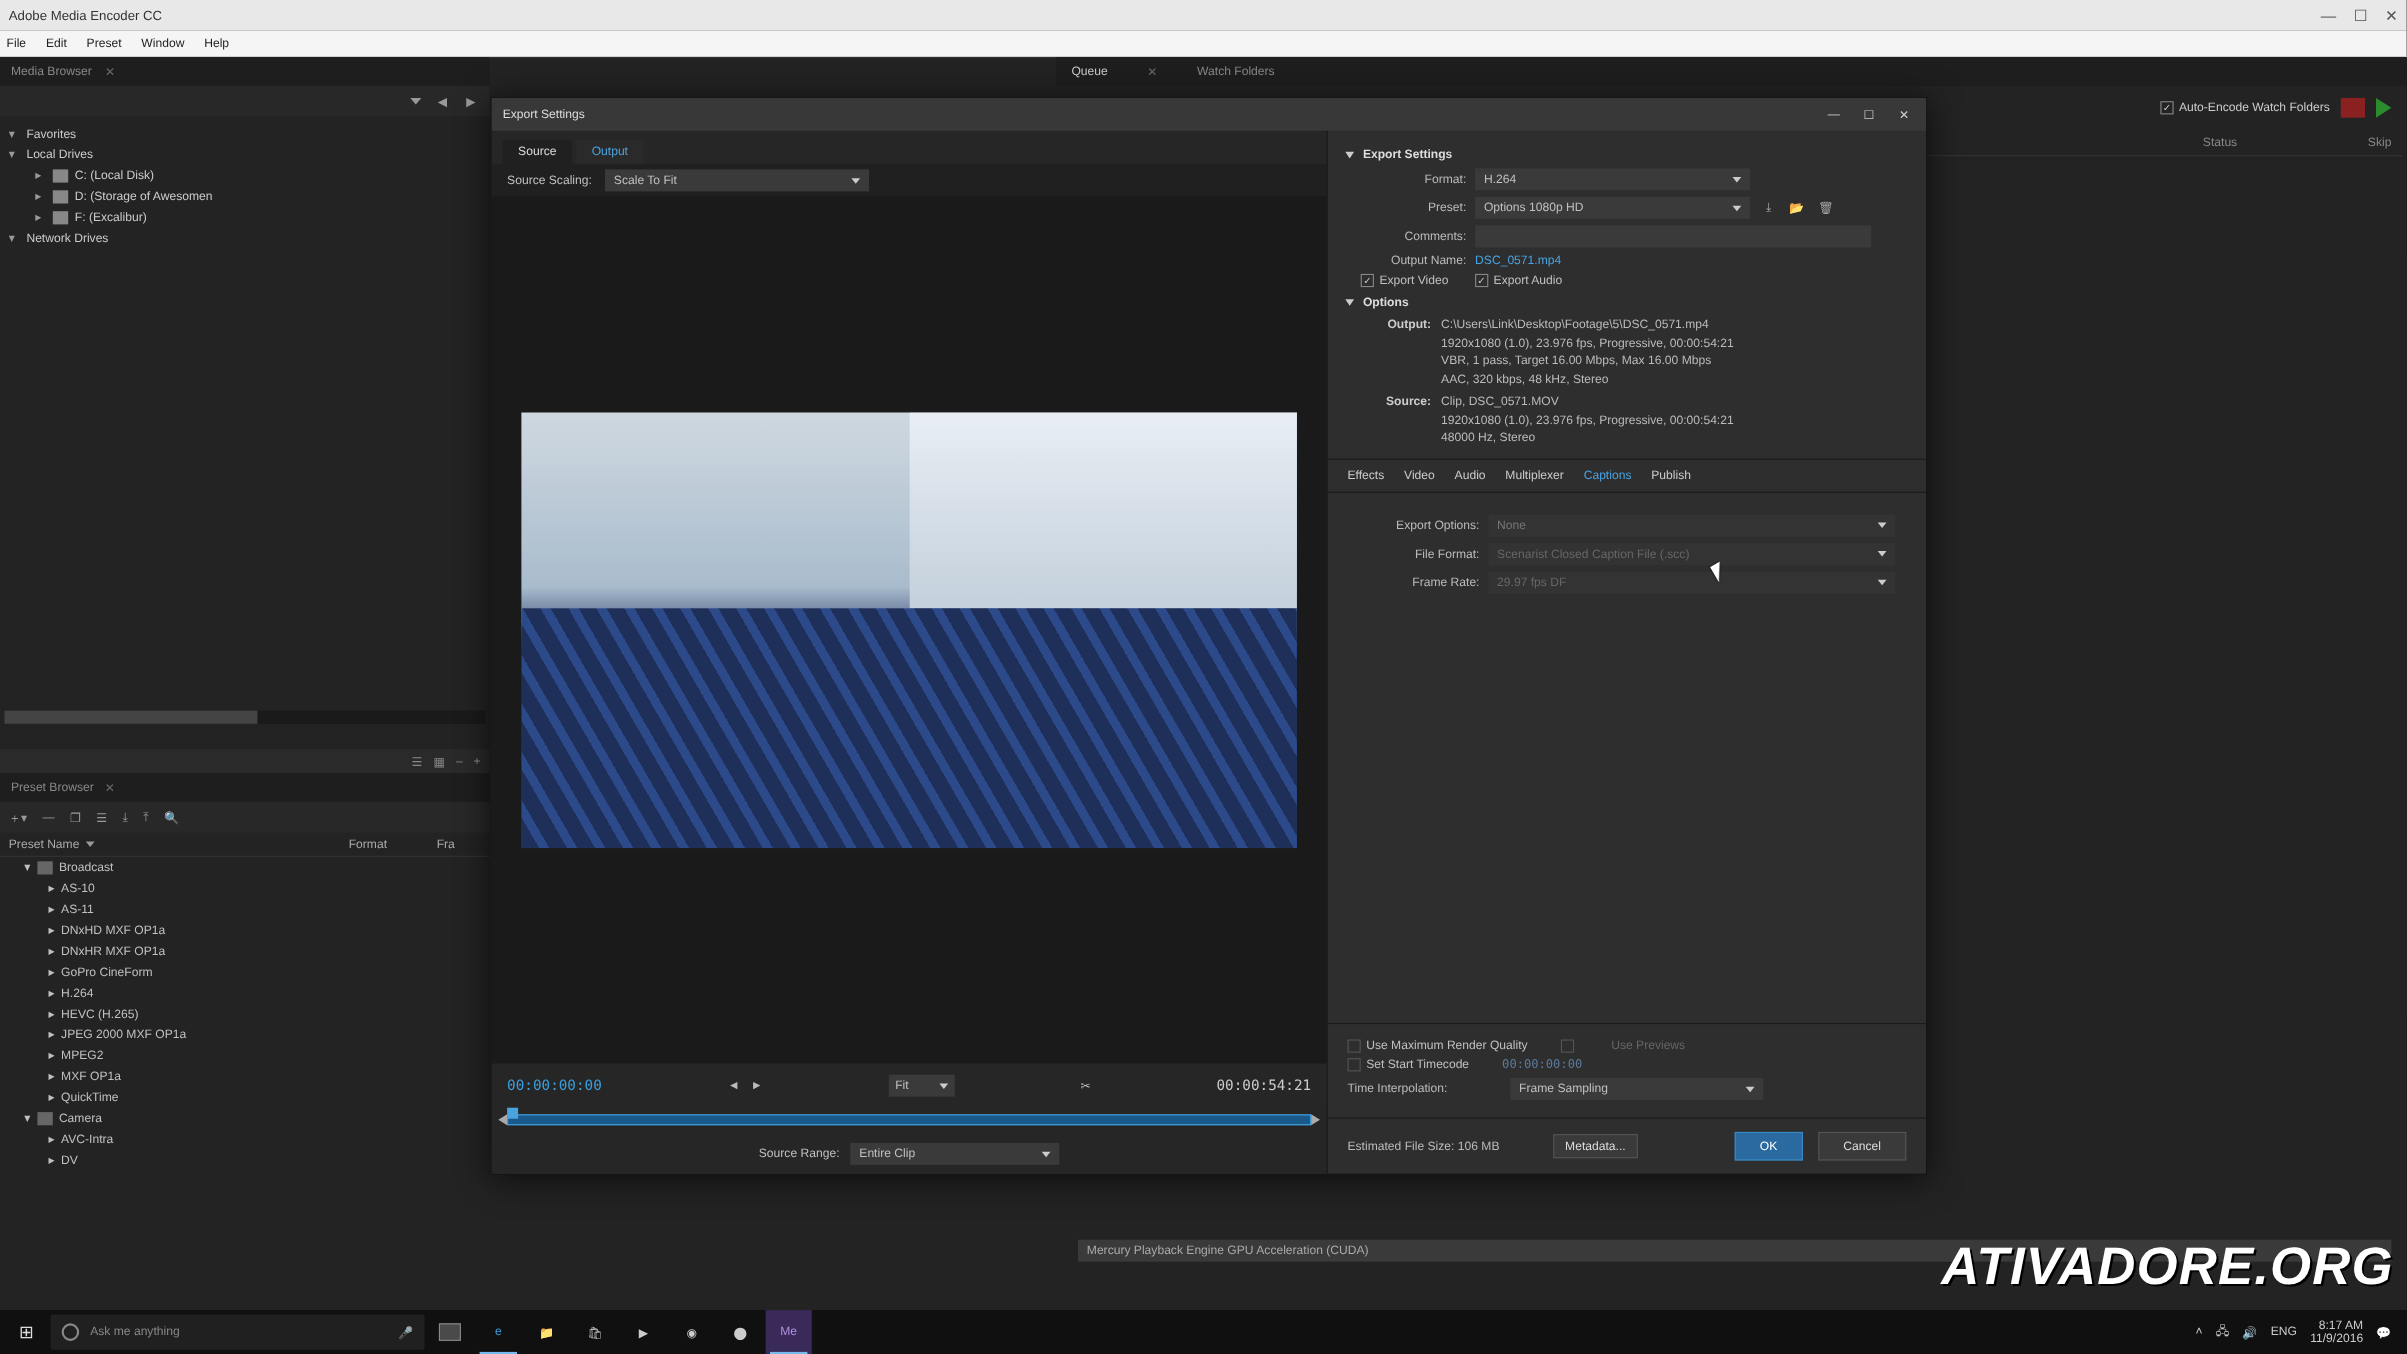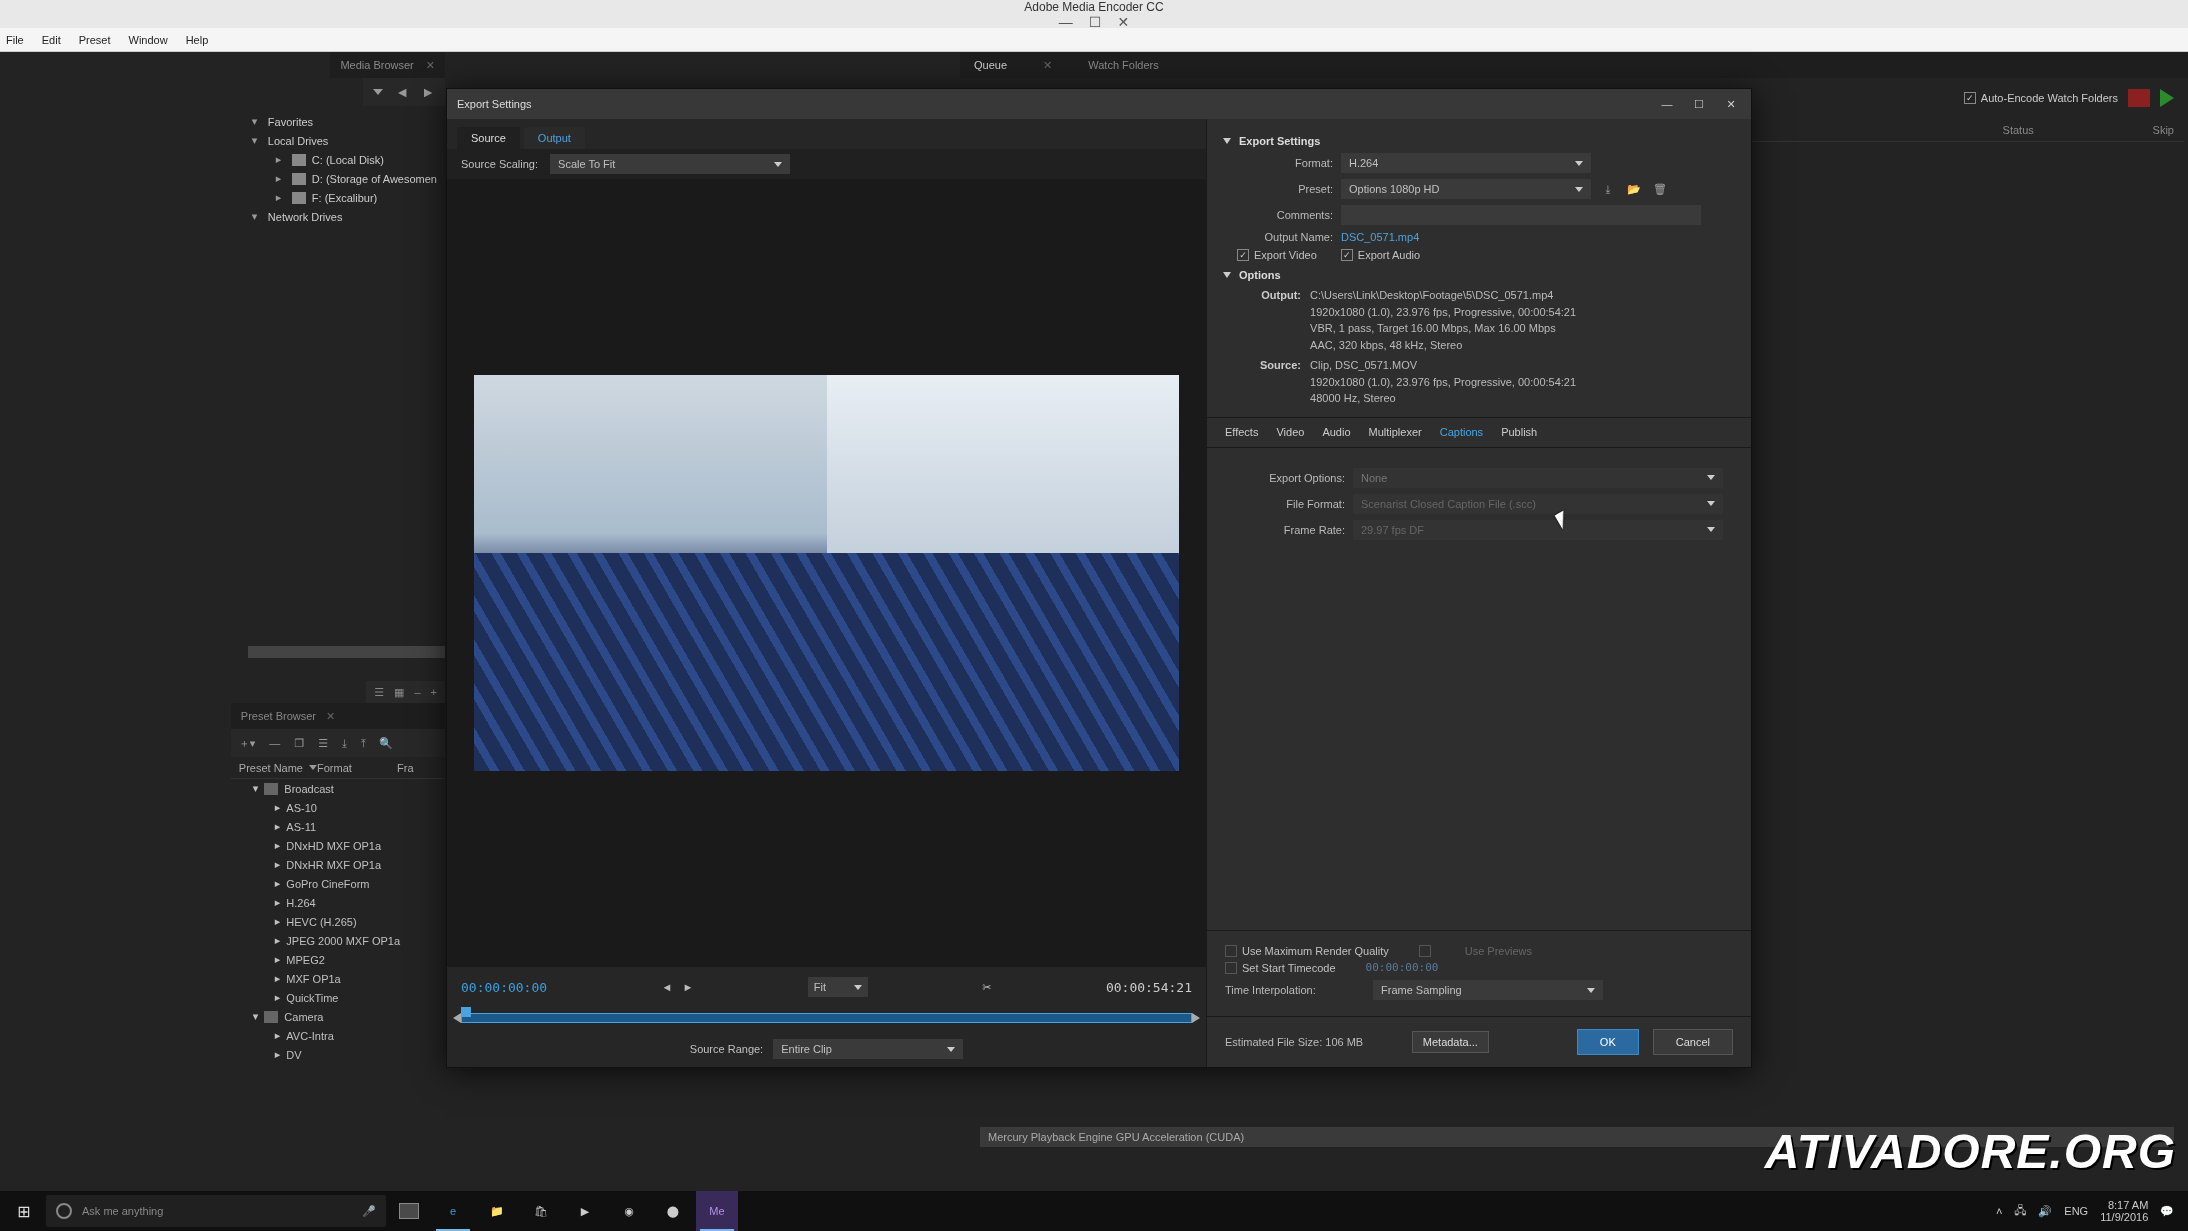--- a/index.html
+++ b/index.html
@@ -1,32 +1,32 @@
 <!DOCTYPE html>
 <html><head>
 <meta charset="utf-8">
 <style>
 * { margin: 0; padding: 0; box-sizing: border-box; font-family: "Segoe UI", Tahoma, sans-serif; font-size: 11px; }
 body { background: #1a1a1a; color: #c0c0c0; overflow: hidden; width: 2188px; height: 1231px; position: relative; }
 
 
-.titlebar { height: 28px; background: #e8e8e8; display: flex; align-items: center; padding: 0 8px; color: #333; flex-direction: column; }
+.titlebar { height: 28px; background: #e8e8e8; display: flex; align-items: center; padding: 0 8px; color: #333; }
 .titlebar-title { flex: 1; font-size: 12px; }
 .titlebar-ctrls { display: flex; gap: 16px; }
 .titlebar-ctrls span { cursor: pointer; font-size: 14px; color: #555; }
 
 
 .menubar { height: 24px; background: #f5f5f5; display: flex; align-items: center; padding: 0 6px; gap: 18px; color: #222; border-bottom: 1px solid #ccc; }
 .menubar span { cursor: pointer; }
 
 
 .workspace { position: absolute; top: 52px; left: 0; right: 0; bottom: 40px; background: #232323; }
 
 
-.left-col { position: absolute; left: 0; top: 0; width: 445px; bottom: 0; display: flex; flex-direction: column; align-items: flex-end; }
+.left-col { position: absolute; left: 0; top: 0; width: 445px; bottom: 0; display: flex; flex-direction: column; }
 .panel-tabs { height: 26px; background: #1e1e1e; display: flex; align-items: center; padding: 0 10px; color: #888; }
 .panel-tabs .tab { margin-right: 12px; }
 .panel-tabs .close { color: #666; }
 .panel-toolbar { height: 28px; background: #282828; display: flex; align-items: center; justify-content: flex-end; padding: 0 10px; gap: 12px; }
 .panel-toolbar .caret { width:0;height:0;border-left:5px solid transparent;border-right:5px solid transparent;border-top:6px solid #999; }
 .panel-toolbar .arrow { color: #999; font-size: 14px; cursor: pointer; }
 
 .tree { flex: 0 0 auto; padding: 6px 4px; color: #ccc; overflow: hidden; height: 575px; background: #232323; }
 .tree-row { padding: 3px 4px; display: flex; align-items: center; gap: 6px; cursor: pointer; }
 .tree-row .ex { width: 10px; color: #999; }

